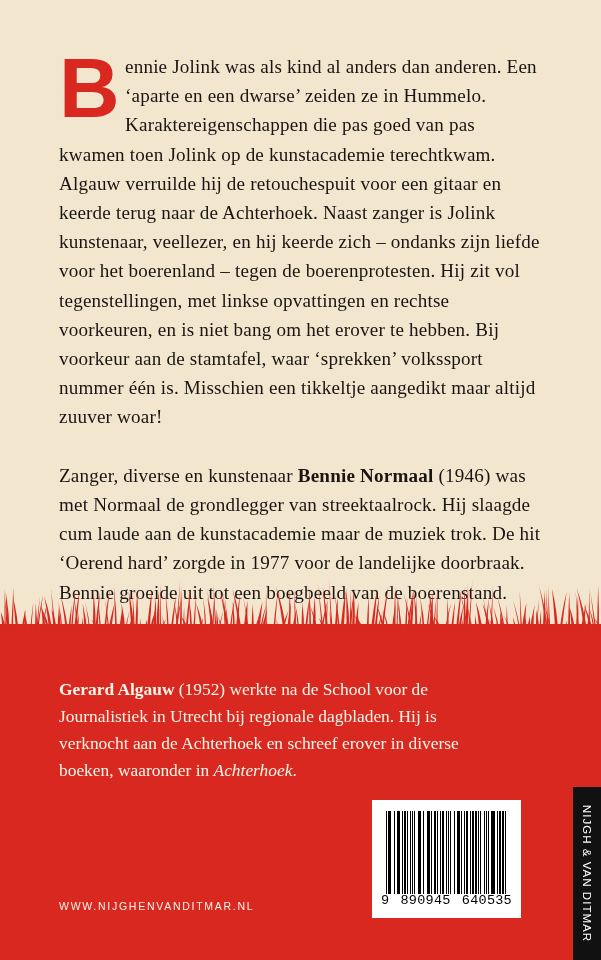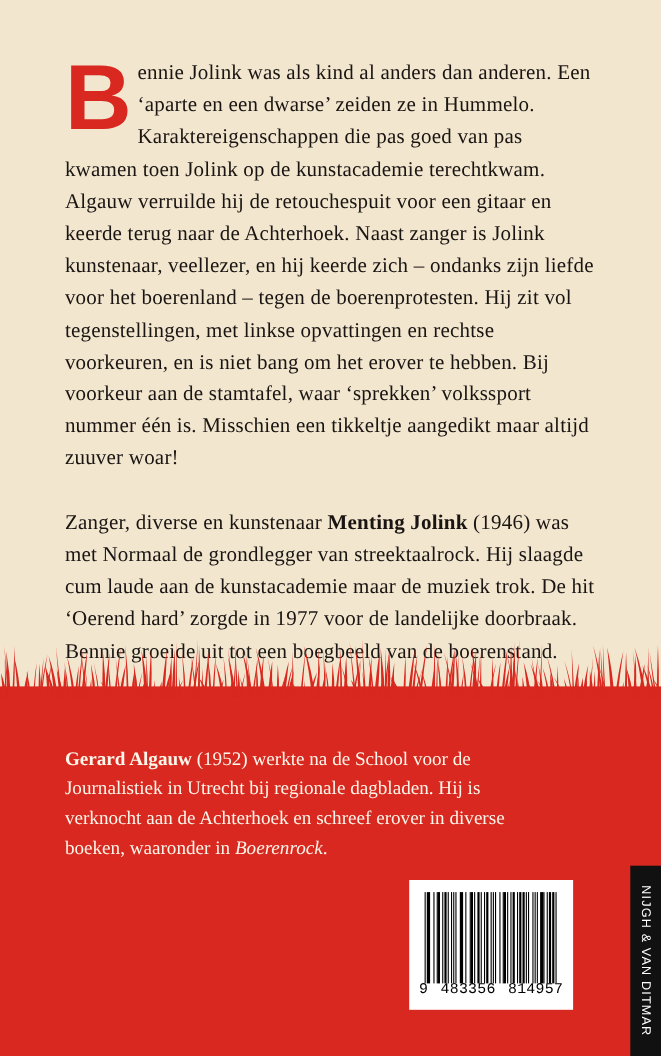--- a/index.html
+++ b/index.html
@@ -164,21 +164,21 @@
 </style>
 </head>
 <body>
 
 <div id="cover">
 
   <div class="cream-area"></div>
 
   <div class="blurb">
     <p><span class="dropcap">B</span><span>ennie Jolink was als kind al anders dan anderen. Een ‘aparte en een dwarse’ zeiden ze in Hummelo. Karaktereigenschappen die pas goed van pas kwamen toen Jolink op de kunstacademie terechtkwam. Algauw verruilde hij de retouchespuit voor een gitaar en keerde terug naar de Achterhoek.</span> <span>Naast zanger is Jolink kunstenaar, veellezer, en hij keerde zich – ondanks zijn liefde voor het boerenland – tegen de boerenprotesten. Hij zit vol tegenstellingen, met linkse opvattingen en rechtse voorkeuren, en is niet bang om het erover te hebben. Bij voorkeur aan de stamtafel, waar ‘sprekken’ volkssport nummer één is. Misschien een tikkeltje aangedikt maar altijd zuuver woar!</span></p>
-    <p class="para-2"><span>Zanger, diverse en kunstenaar </span><span class="bold-name">Menting Jolink</span><span> (1946) was met Normaal de grondlegger van streektaalrock. Hij slaagde cum laude aan de kunstacademie maar de muziek trok. De hit ‘Oerend hard’ zorgde in 1977 voor de landelijke doorbraak. Bennie groeide uit tot een boegbeeld van de boerenstand.</span></p>
+    <p class="para-2"><span>Zanger, diverse en kunstenaar </span><span class="bold-name">Bennie Normaal</span><span> (1946) was met Normaal de grondlegger van streektaalrock. Hij slaagde cum laude aan de kunstacademie maar de muziek trok. De hit ‘Oerend hard’ zorgde in 1977 voor de landelijke doorbraak. Bennie groeide uit tot een boegbeeld van de boerenstand.</span></p>
   </div>
 
   <svg class="grass" viewBox="0 0 601 80" preserveAspectRatio="none" aria-hidden="true">
     <g fill="#d8281f">
       <rect x="0" y="52" width="601" height="28"></rect>
       <g id="blades">
           <path d="M-4.00,62 Q-6.56,49.74 -11.32,39.71 Q-4.75,50.86 -2.55,62 Z"></path>
           <path d="M-1.40,62 Q-3.87,44.12 -8.46,29.49 Q-1.52,45.74 0.60,62 Z"></path>
           <path d="M2.64,62 Q2.03,49.83 0.89,39.86 Q5.25,50.93 5.77,62 Z"></path>
           <path d="M6.74,62 Q6.37,38.78 5.68,19.77 Q9.39,40.89 9.71,62 Z"></path>
@@ -393,23 +393,24 @@
           <path d="M212.05,62 L207.16,16.40 L213.75,62 Z"></path>
           <path d="M108.37,62 L105.21,26.74 L110.07,62 Z"></path>
           <path d="M470.58,62 L466.56,26.96 L472.28,62 Z"></path>
         </g>
     </g>
   </svg>
 
   <div class="red-area"></div>
 
   <div class="author-blurb">
-    <p><span class="bold-name">Gerard Algauw</span><span> (1952) werkte na de School voor de Journalistiek in Utrecht bij regionale dagbladen. Hij is verknocht aan de Achterhoek en schreef erover in diverse boeken, waaronder in </span><span class="ital">Boerenrock</span><span>.</span></p>
+    <p><span class="bold-name">Gerard Algauw</span><span> (1952) werkte na de School voor de Journalistiek in Utrecht bij regionale dagbladen. Hij is verknocht aan de Achterhoek en schreef erover in diverse boeken, waaronder in </span><span class="ital">Achterhoek</span><span>.</span></p>
   </div>
 
+  <div class="website">WWW.NIJGHENVANDITMAR.NL</div>
 
   <div class="barcode-box">
     <div class="barcode-bars">
         <i style="width: 0.92px; background: rgb(0, 0, 0);"></i>
         <i style="width: 0.92px; background: transparent;"></i>
         <i style="width: 1.84px; background: rgb(0, 0, 0);"></i>
         <i style="width: 0.92px; background: transparent;"></i>
         <i style="width: 0.92px; background: rgb(0, 0, 0);"></i>
         <i style="width: 2.76px; background: transparent;"></i>
         <i style="width: 0.92px; background: rgb(0, 0, 0);"></i>
@@ -492,22 +493,22 @@
         <i style="width: 0.92px; background: transparent;"></i>
         <i style="width: 1.84px; background: rgb(0, 0, 0);"></i>
         <i style="width: 0.92px; background: transparent;"></i>
         <i style="width: 2.76px; background: rgb(0, 0, 0);"></i>
         <i style="width: 0.92px; background: transparent;"></i>
         <i style="width: 0.92px; background: rgb(0, 0, 0);"></i>
         <i style="width: 1.84px; background: transparent;"></i>
       </div>
     <div class="barcode-digits">
       <span>9</span>
-      <span>483356</span>
-      <span>814957</span>
+      <span>890945</span>
+      <span>640535</span>
     </div>
   </div>
 
   <div class="publisher-block">
     <div class="publisher-text">NIJGH &amp; VAN DITMAR</div>
   </div>
 
 </div>
 
 </body></html>

